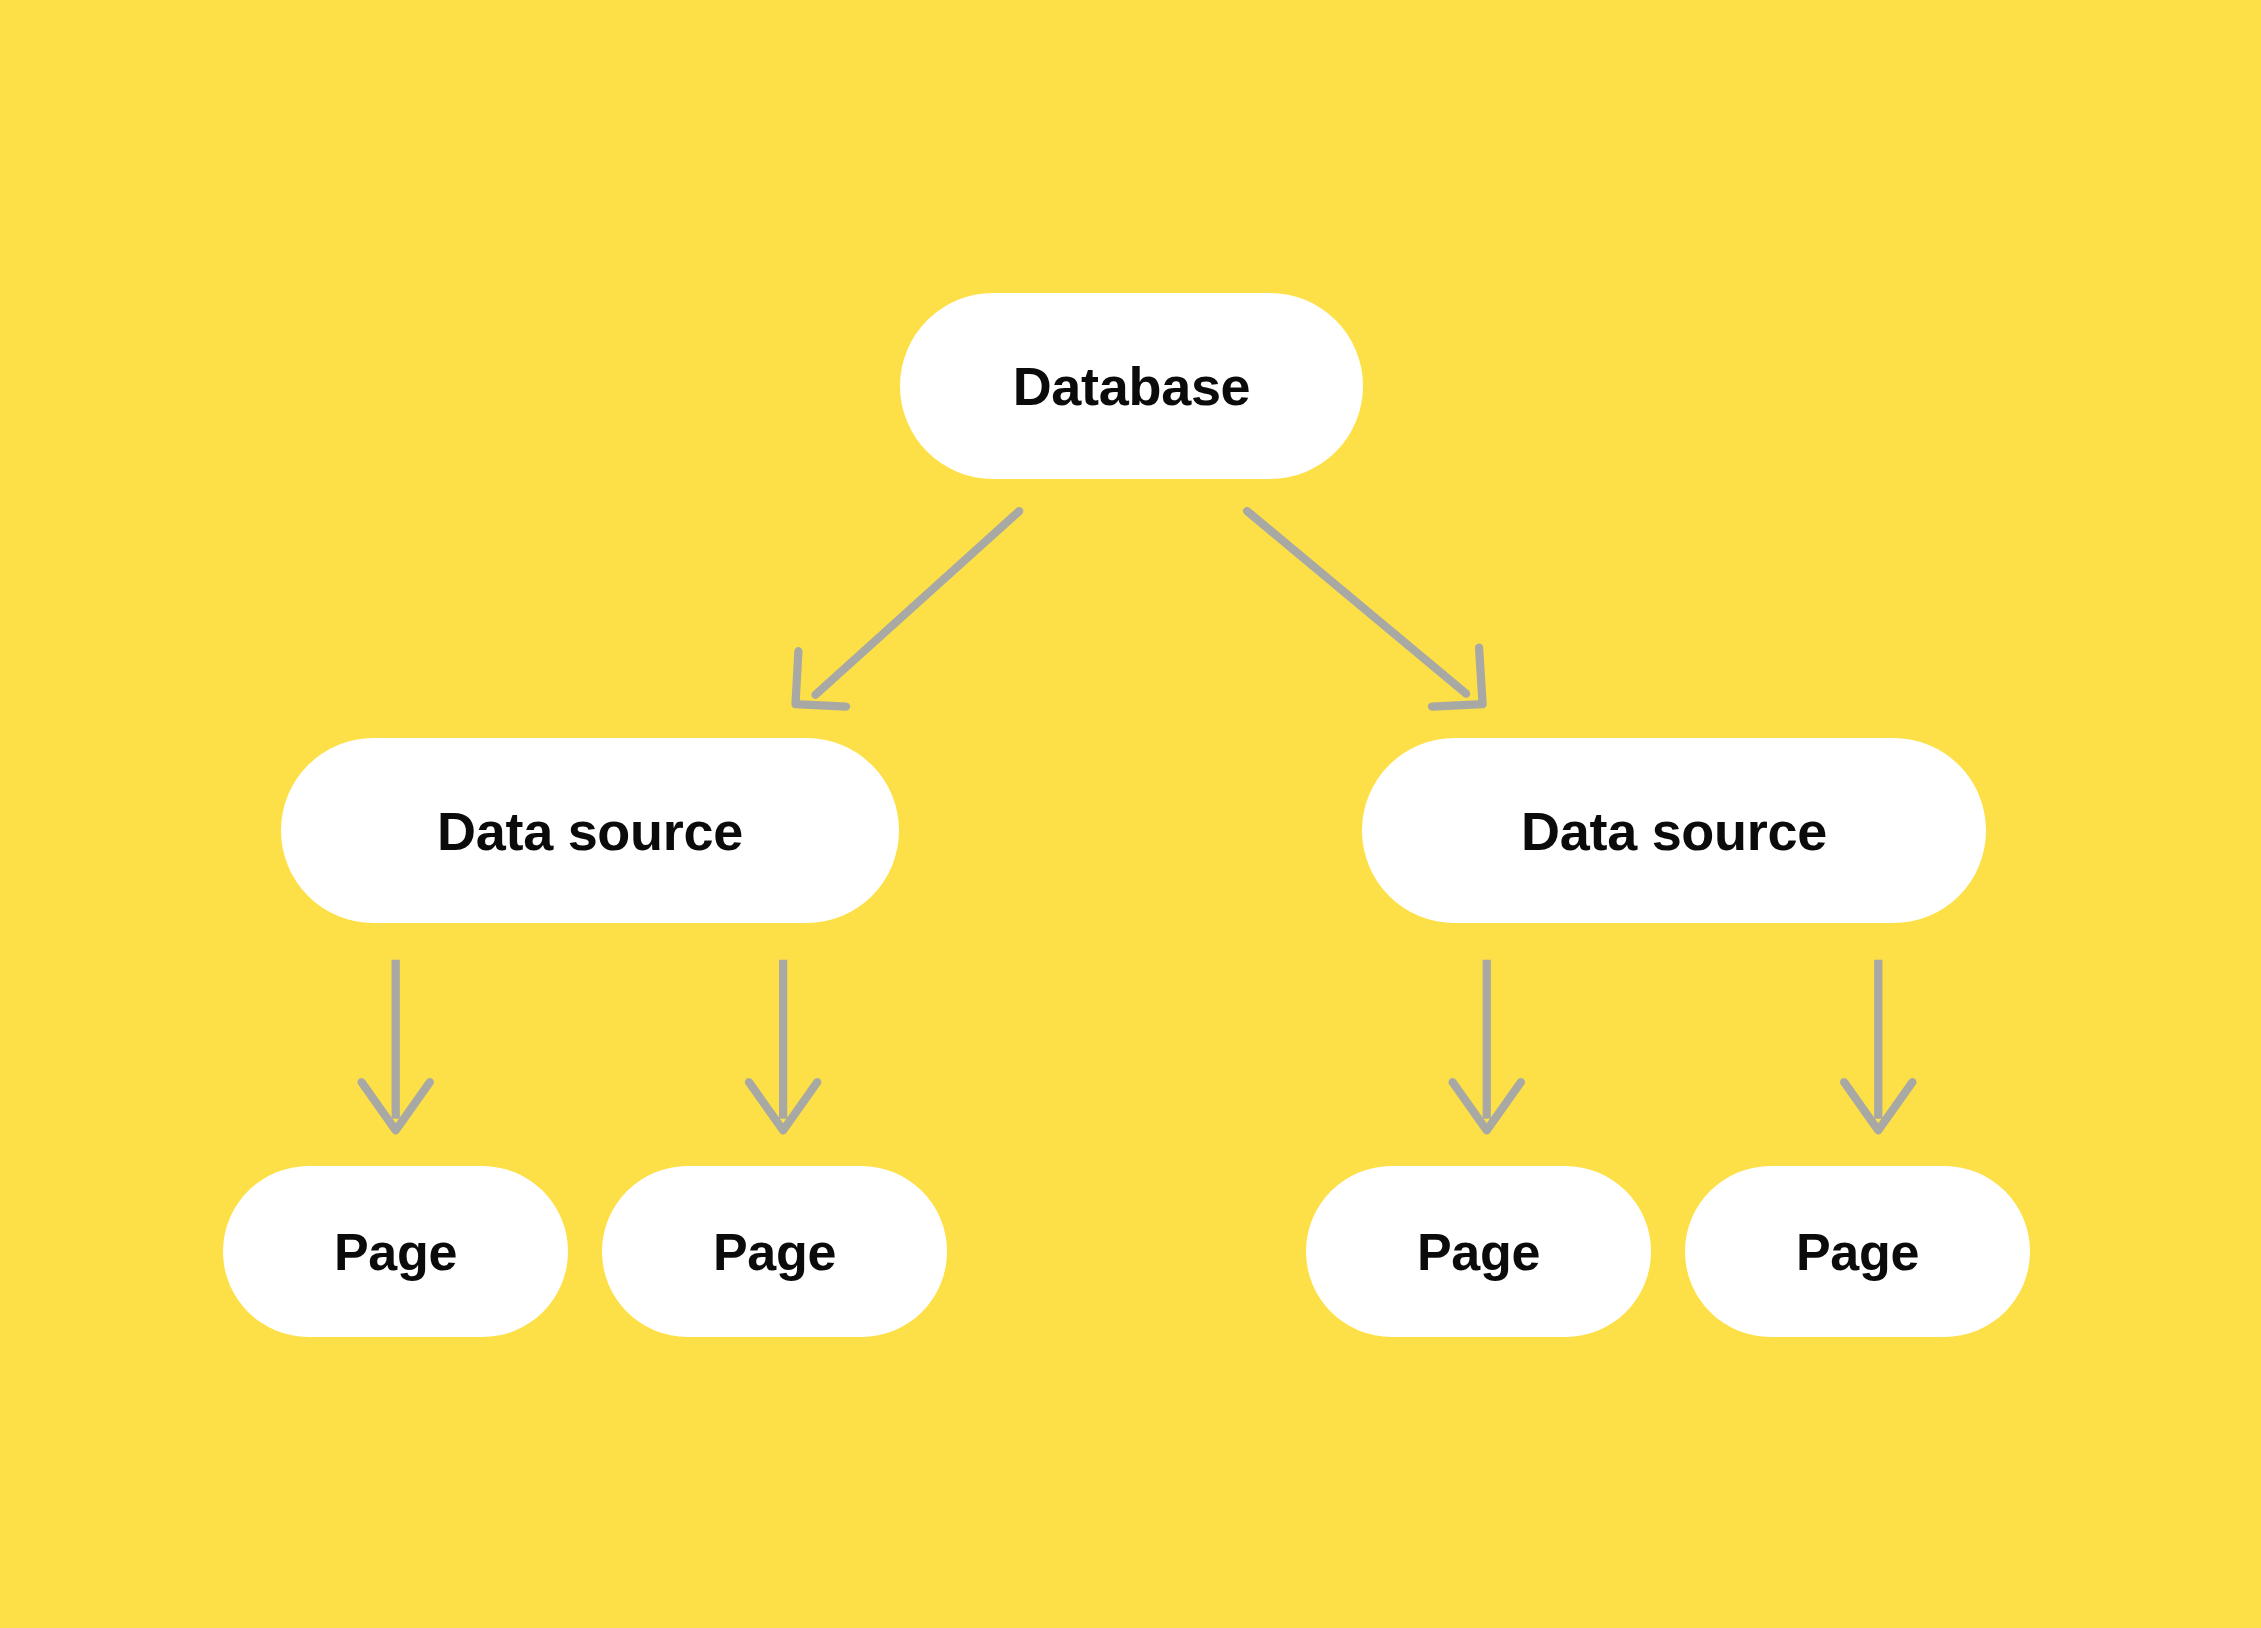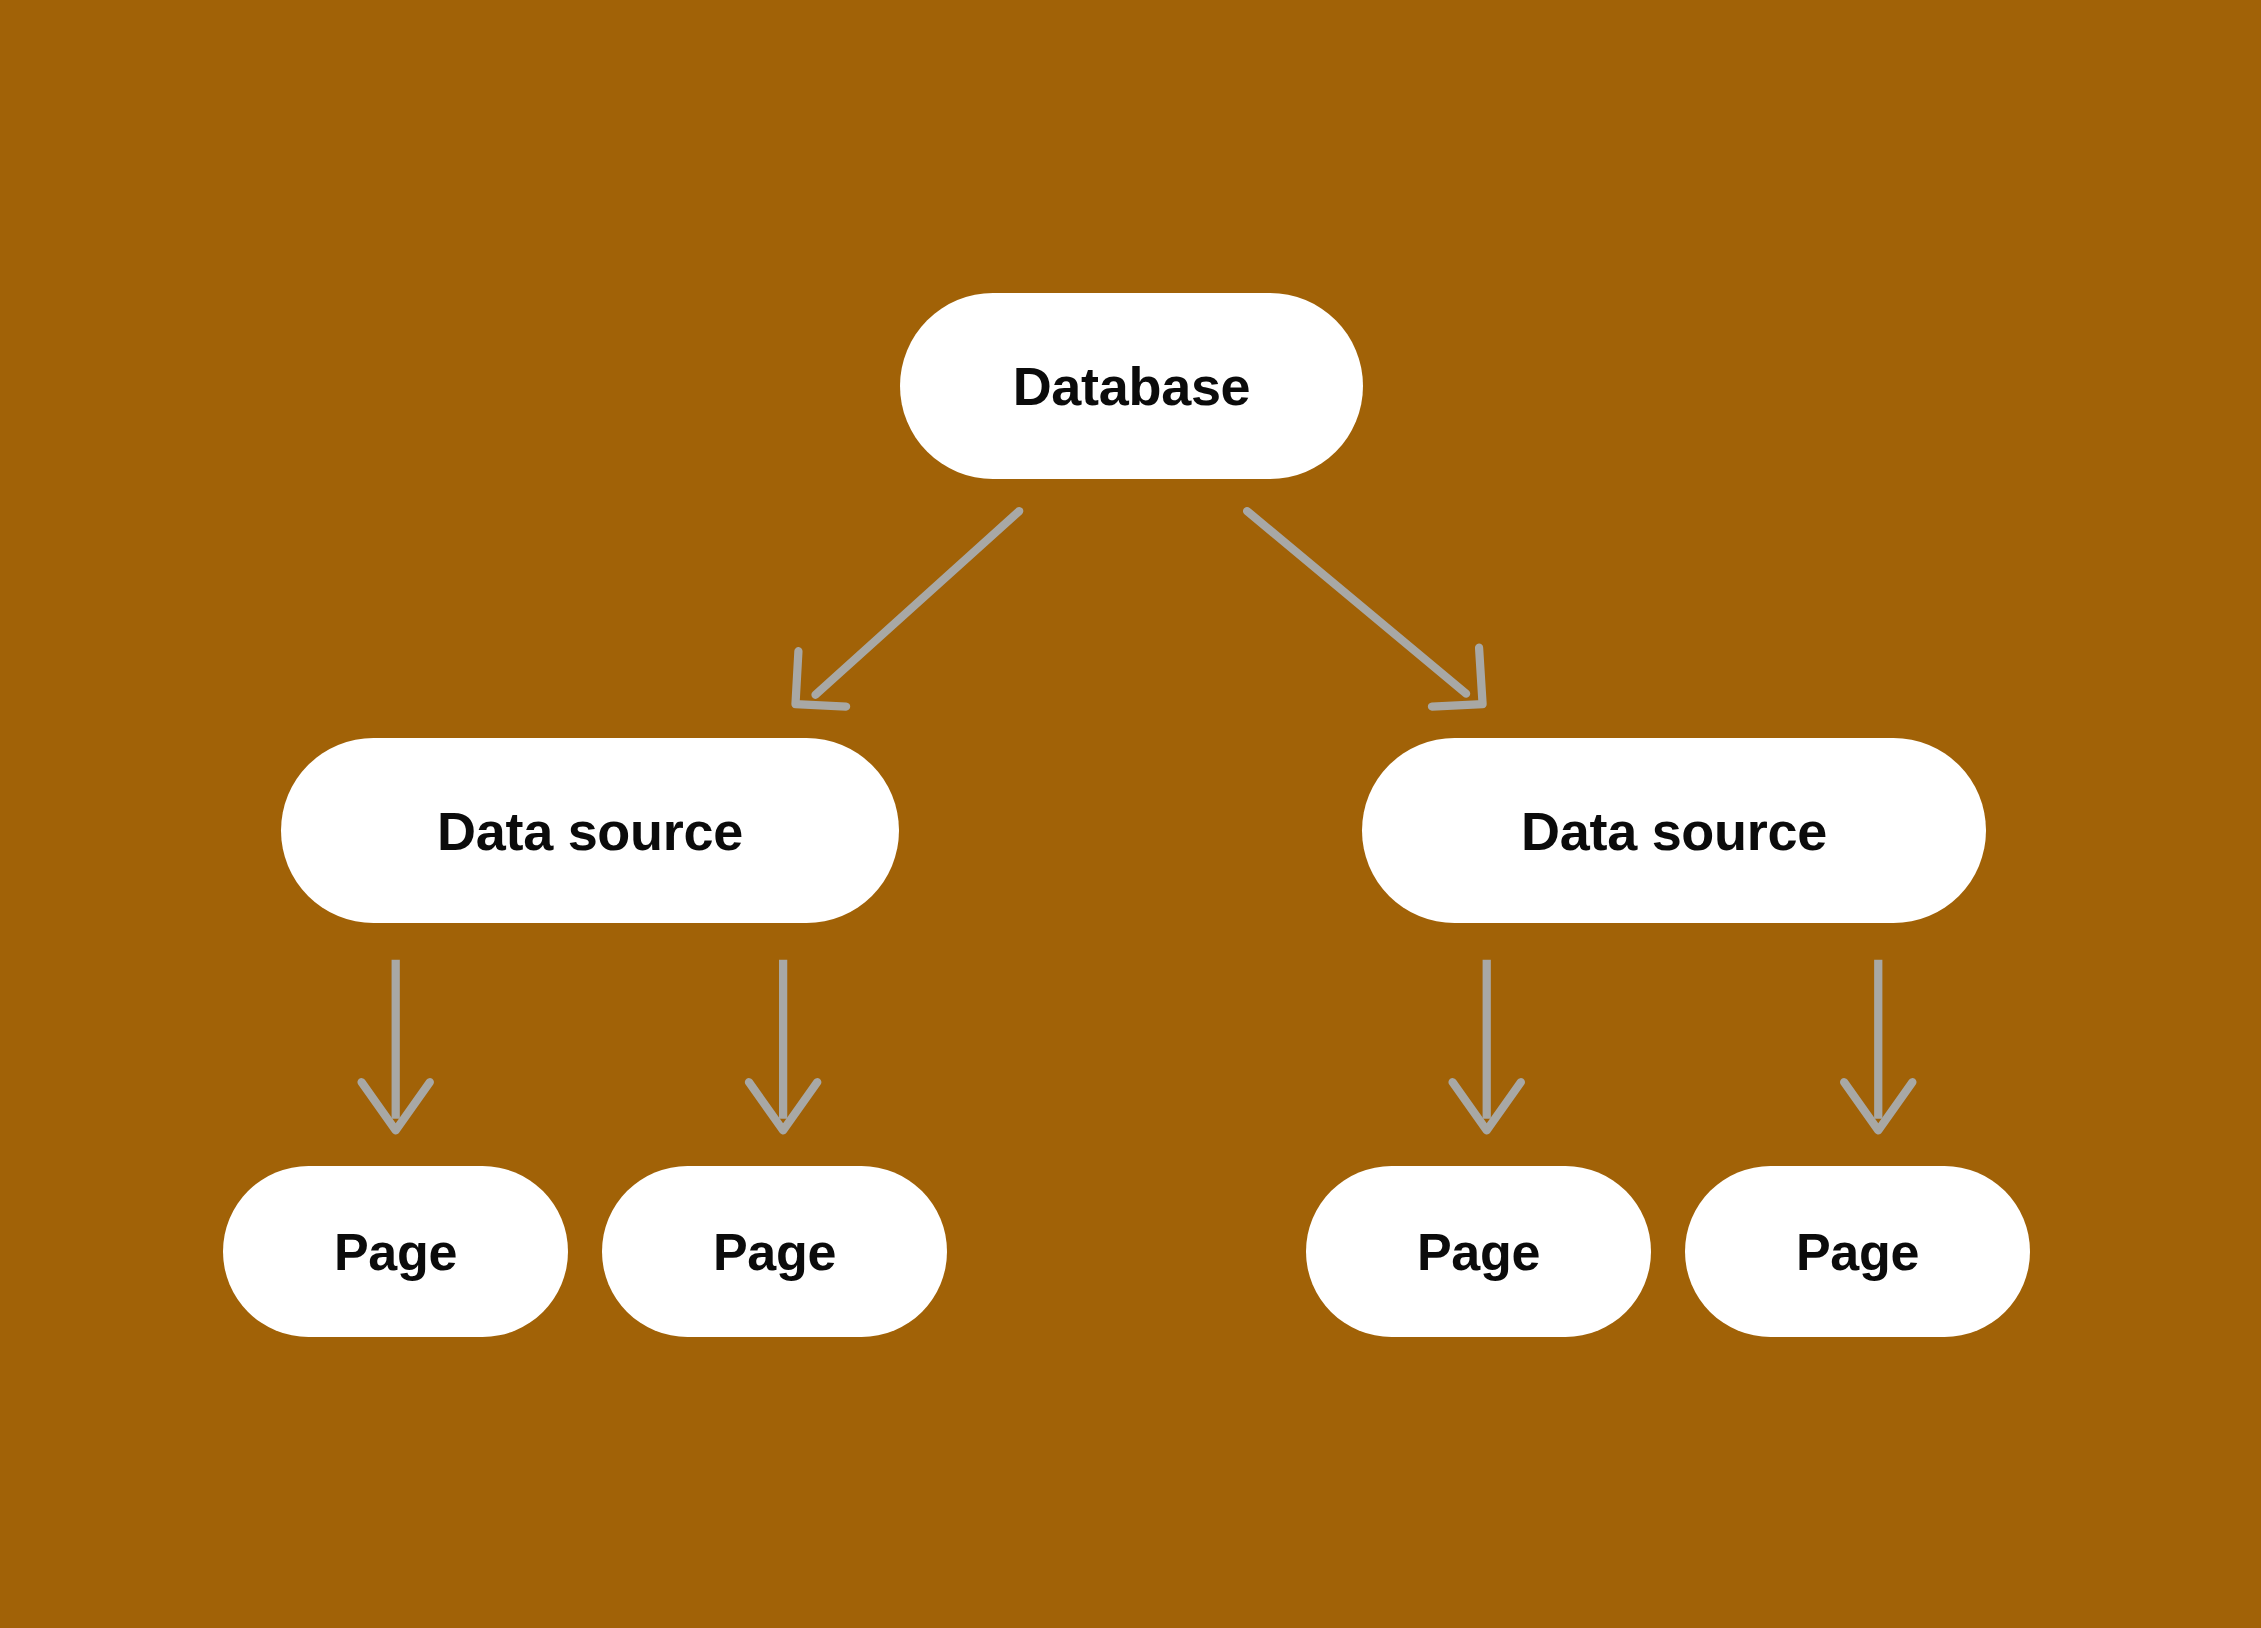--- a/index.html
+++ b/index.html
@@ -95,21 +95,21 @@
     left: 1685px;
     top: 1166px;
     width: 345px;
     height: 171px;
     font-size: 52px;
   }
 </style>
 </head>
 <body style="background: rgb(246, 246, 244);">
 
-<div id="diagram-root" style="background: #a16207;">
+<div id="diagram-root" style="background: #fde047;">
 
   <svg class="edge-layer" viewBox="0 0 3840 2765" width="2261" height="1628" xmlns="http://www.w3.org/2000/svg">
 
     <g fill="none" stroke="#a8a8a5" stroke-width="14" stroke-linecap="round" stroke-linejoin="round">
 
       <g>
         <line x1="1731" y1="868" x2="1385" y2="1180"></line>
         <path d="M 1356 1106 L 1351 1196 L 1437 1200"></path>
       </g>
 

